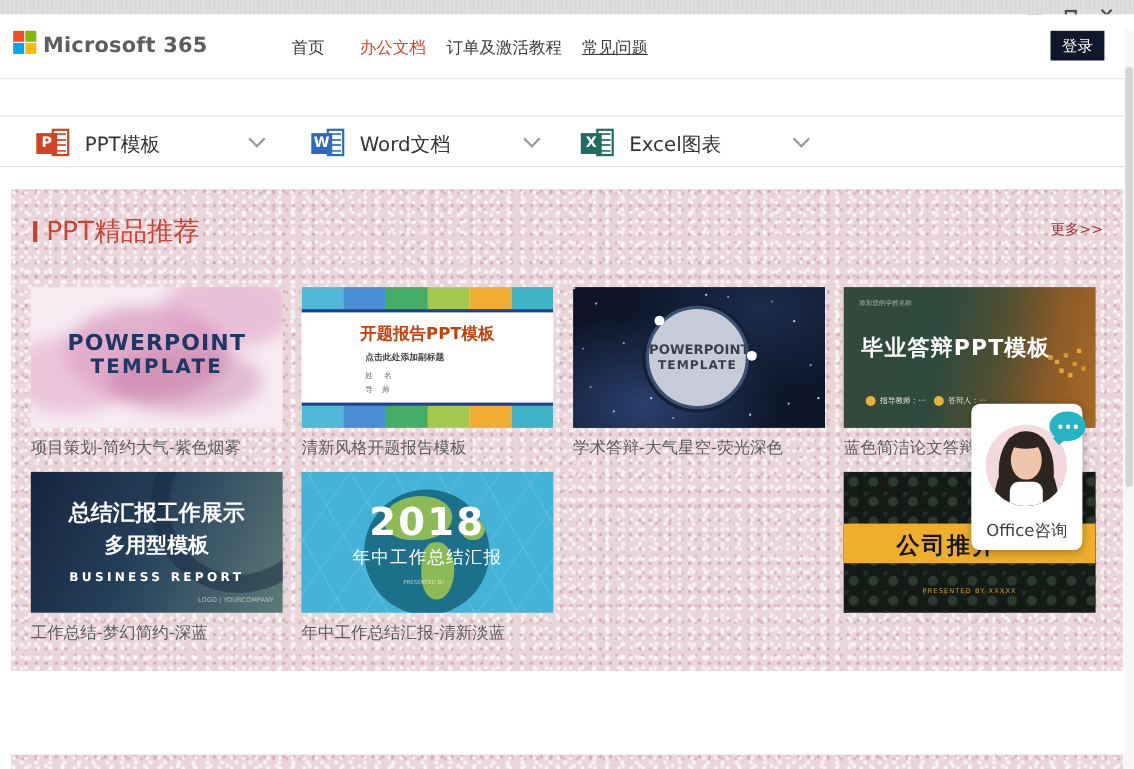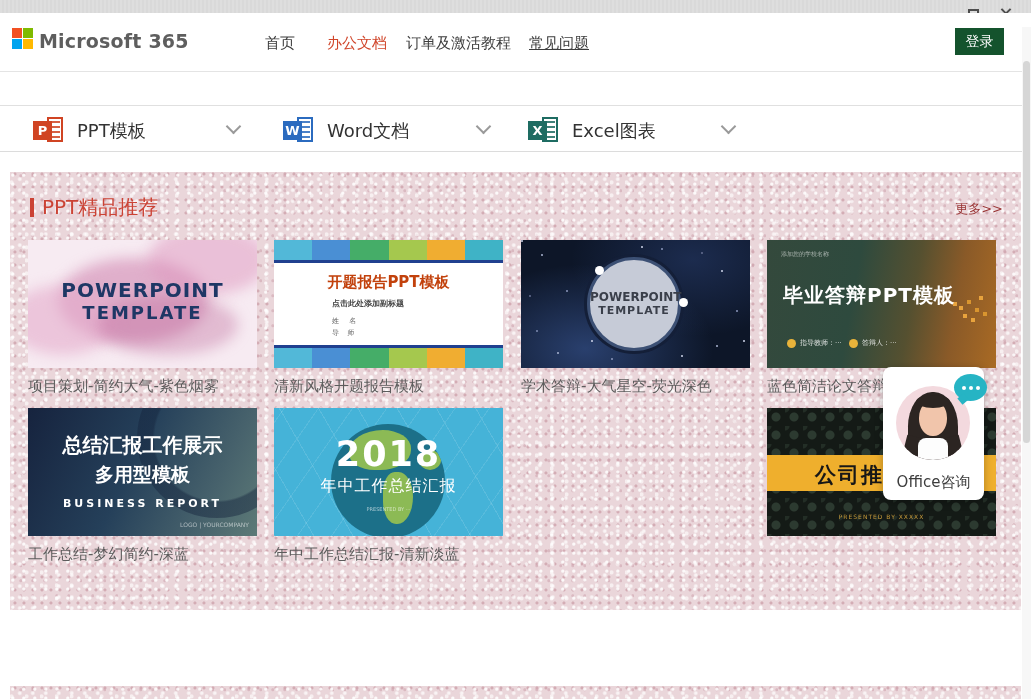--- a/index.html
+++ b/index.html
@@ -19,21 +19,21 @@
 
   
   .header { position:absolute; left:0; top:13px; width:1031px; height:59px; background:#fff; border-bottom:1px solid #e4e4e4; }
   .mslogo { position:absolute; left:12px; top:15px; width:21px; height:21px; display:grid; grid-template-columns:10px 10px; grid-template-rows:10px 10px; gap:1px; }
   .mslogo b { display:block; }
   .mslogo .q1{background:#f25022;} .mslogo .q2{background:#7fba00;} .mslogo .q3{background:#00a4ef;} .mslogo .q4{background:#ffb900;}
   .brand { position:absolute; left:39px; top:17px; font-size:19px; font-weight:600; color:#5e5e5e; letter-spacing:.2px; }
   .nav-item { position:absolute; top:21px; font-size:15px; color:#3c3c3c; cursor:pointer; }
   .nav-item.active { color:#d0452a; }
   .n0{left:265px;} .n1{left:327px;} .n2{left:406px;} .n3{left:529px;text-decoration:underline;}
-  .login-btn { position:absolute; left:955px; top:15px; width:49px; height:27px; background:#14532d; color:#fff;
+  .login-btn { position:absolute; left:955px; top:15px; width:49px; height:27px; background:#0f172a; color:#fff;
     font-size:14px; display:flex; align-items:center; justify-content:center; cursor:pointer; }
 
   
   .catbar { position:absolute; left:0; top:105px; width:1031px; height:47px; background:#fff; border-top:1px solid #e0e0e0; border-bottom:1px solid #dcdcdc; }
   .cat-item { position:absolute; top:0; height:47px; cursor:pointer; }
   .cat-icon { position:absolute; top:9px; width:30px; height:30px; }
   .cat-icon .page { position:absolute; right:0; top:2px; width:16px; height:25px; background:#fff; border:2px solid; padding:2px 1px; }
   .cat-icon .page em { display:block; height:100%; background:repeating-linear-gradient(180deg,currentColor 0 2px,transparent 2px 5px); opacity:.85; }
   .cat-icon .tile { position:absolute; left:0; top:6px; width:19px; height:19px; color:#fff; font-weight:bold; font-size:13px; display:flex; align-items:center; justify-content:center; }
   .cat-label { position:absolute; left:44px; top:13px; font-size:18px; color:#333; white-space:nowrap; }
@@ -50,29 +50,29 @@
       radial-gradient(circle at 25% 35%, rgba(255,255,255,.85) 1px, transparent 2.2px),
       radial-gradient(circle at 75% 65%, rgba(255,255,255,.7) 1px, transparent 2.6px),
       radial-gradient(circle at 55% 15%, rgba(209,168,177,.9) 1px, transparent 2px),
       radial-gradient(circle at 10% 80%, rgba(255,255,255,.6) 1.5px, transparent 2.6px),
       radial-gradient(circle at 90% 25%, rgba(214,178,186,.8) 1px, transparent 2px);
     background-size:11px 9px,13px 11px,9px 13px,15px 13px,12px 15px; }
   .panel-ppt { top:172px; height:438px; }
   .panel-word { top:662px; height:57px;margin-top:24px; }
   .sec-head { position:absolute; left:20px; top:22px; display:flex; align-items:center; }
   .sec-bar { width:4px; height:19px; margin-right:8px; }
-  .sec-title { font-size:20px; white-space:nowrap; }
+  .sec-title { font-size:24px; white-space:nowrap; }
   .panel-ppt .sec-bar, .panel-ppt .sec-title { background-color:#cb4335; color:#cb4335; }
   .panel-ppt .sec-title { background:none; }
   .panel-word .sec-bar { background:#2d7ba3; }
   .panel-word .sec-title { color:#2d7ba3; }
   .more-link { position:absolute; right:18px; top:28px; font-size:13px; color:#993333; cursor:pointer; }
 
   
-  .card { position:absolute; width:229px; cursor:pointer; }
+  .card { position:absolute; width:229px; cursor:pointer;margin-top:21px; }
   .thumb { position:relative; width:229px; height:128px; overflow:hidden; }
   .caption { margin-top:9px; font-size:15px; color:#5c5c5c; white-space:nowrap; }
   .r1{top:68px;} .r2{top:236px;}
   .c1{left:18px;} .c2{left:264px;} .c3{left:511px;} .c4{left:757px;}
 
   
   .art1 { background:#f7ebf2; }
   .art1 .smoke { position:absolute; border-radius:50%; filter:blur(7px); }
   .art1 .s1 { left:30px; top:18px; width:150px; height:85px; background:rgba(206,126,171,.55); }
   .art1 .s2 { left:-20px; top:45px; width:110px; height:70px; background:rgba(228,172,203,.6); }

